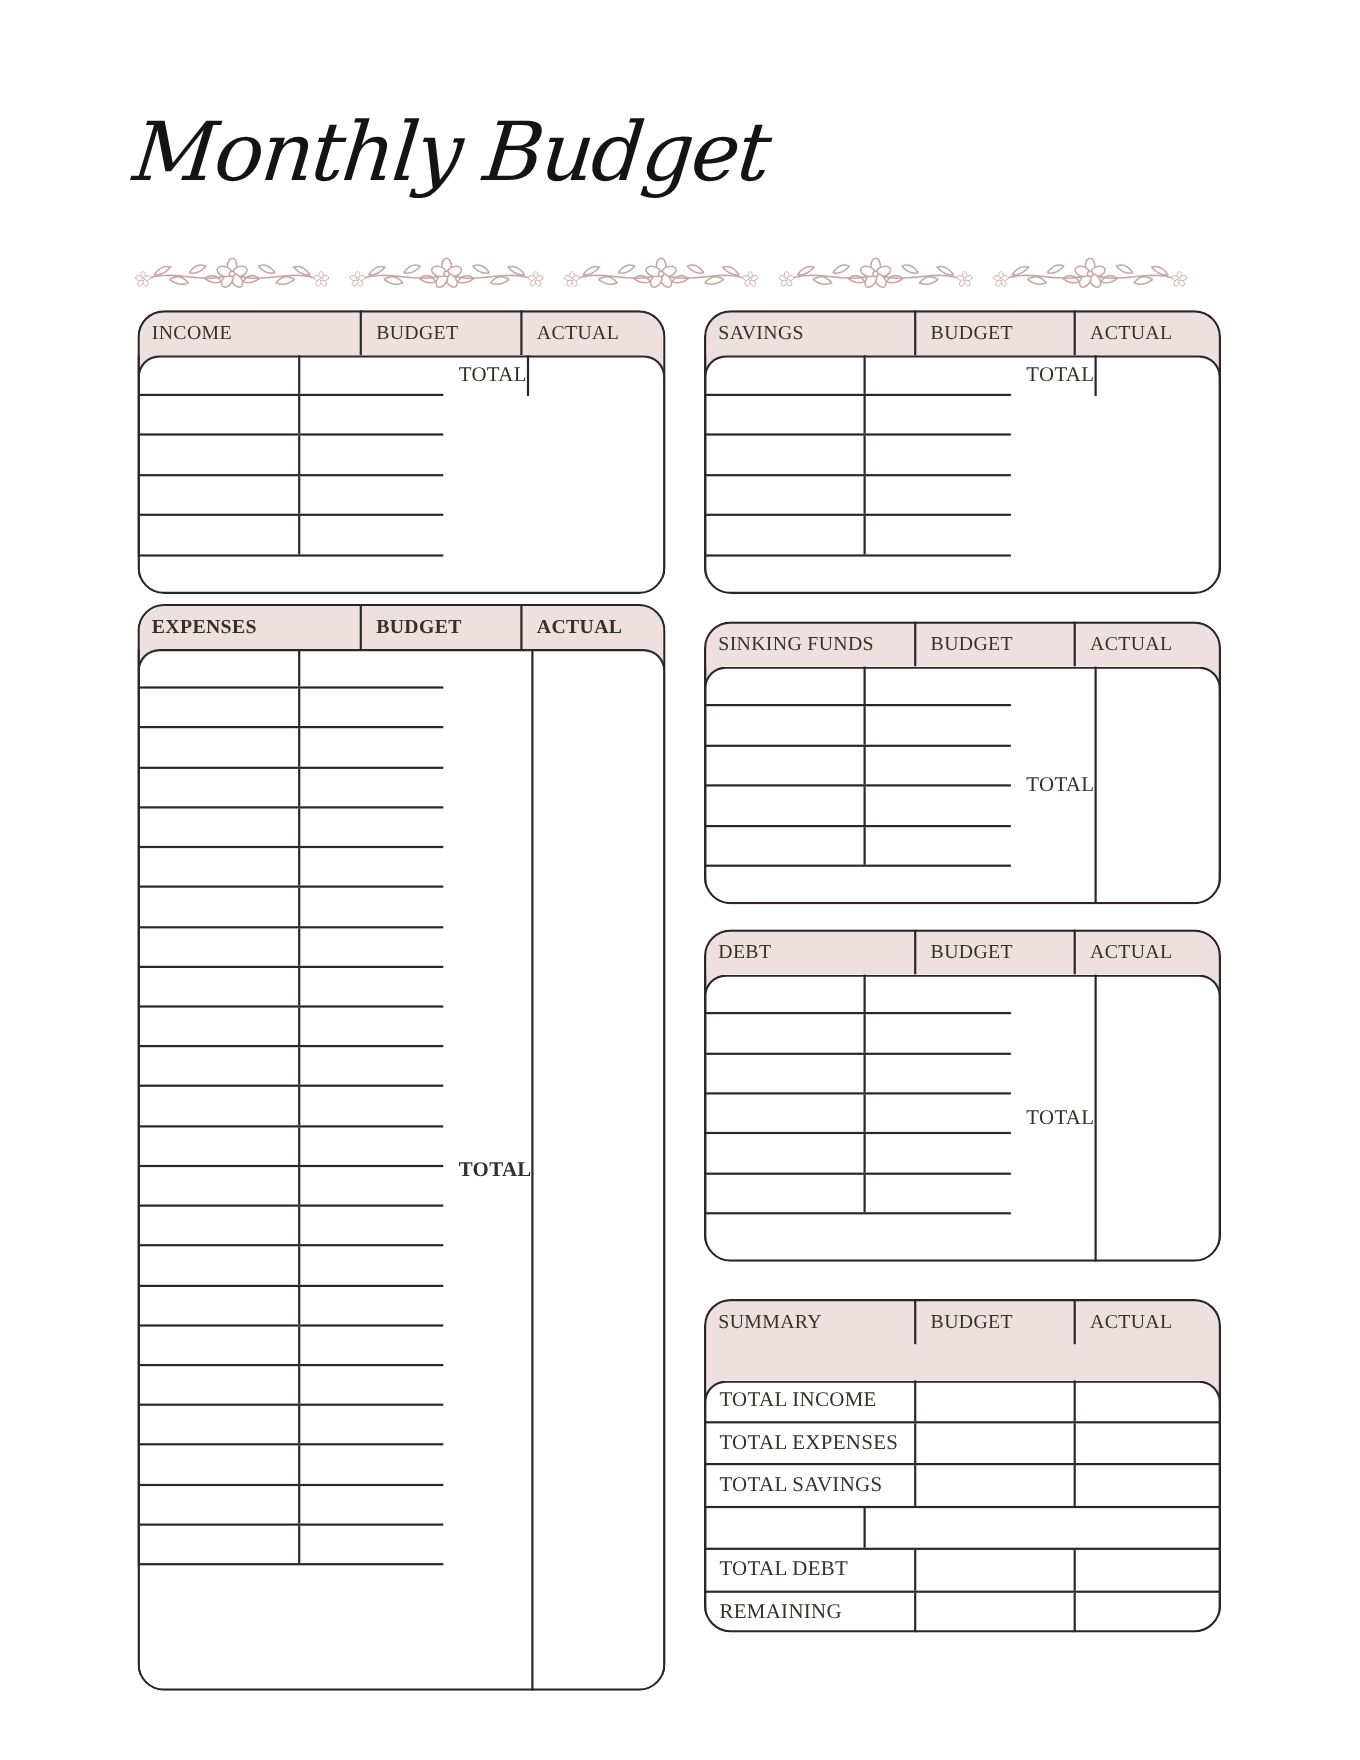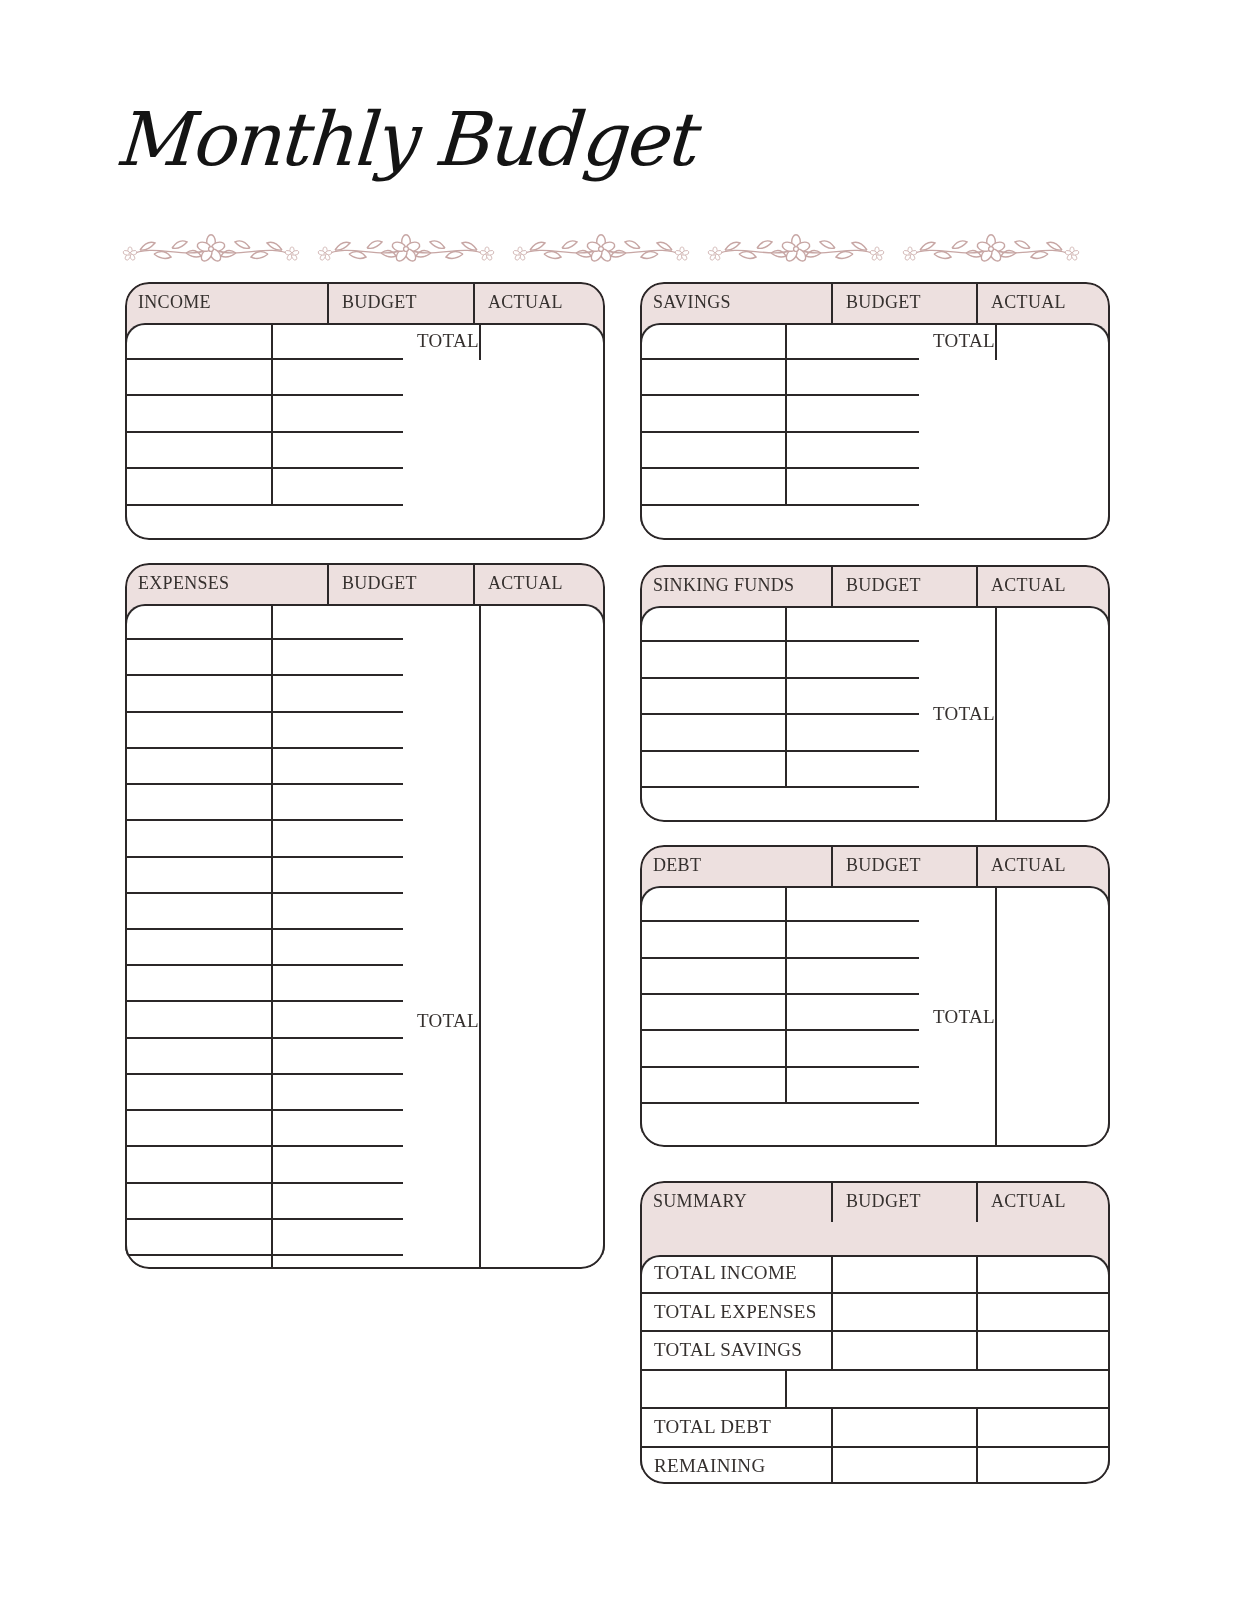--- a/index.html
+++ b/index.html
@@ -72,21 +72,21 @@
   .col-right .c2{width:145px;flex:none;}
   .col-right .c3{width:134px;flex:none;}
   .tlabel,.slabel{
     display:flex;align-items:center;padding-left:14px;
     font-size:19px;letter-spacing:0.3px;color:var(--text);line-height:1.05;
   }
   .slabel{padding-right:6px;}
   
   .t-income{height:258px;}   .t-income .trow,.t-savings .trow{height:36.6px;}
   .t-savings{height:258px;}
-  .t-expenses{height:706px;margin-top:23px;} .t-expenses .rows .trow{height:36.22px;}
+  .t-expenses{height:988px;margin-top:9px;font-weight:bold;} .t-expenses .rows .trow{height:36.22px;}
   .t-sinking{height:257px;margin-top:25px;}  .t-sinking .rows .trow{height:36.4px;}
   .t-debt{height:302px;margin-top:23px;}     .t-debt .rows .trow{height:36.33px;}
   .t-summary{height:303px;margin-top:34px;gap:33px;}
   .t-summary .rows{flex:1;}
   .t-summary .trow{flex:1;height:auto;}
   .t-summary .trow:last-child{border-bottom:none;}
 </style>
 </head>
 <body>
 

